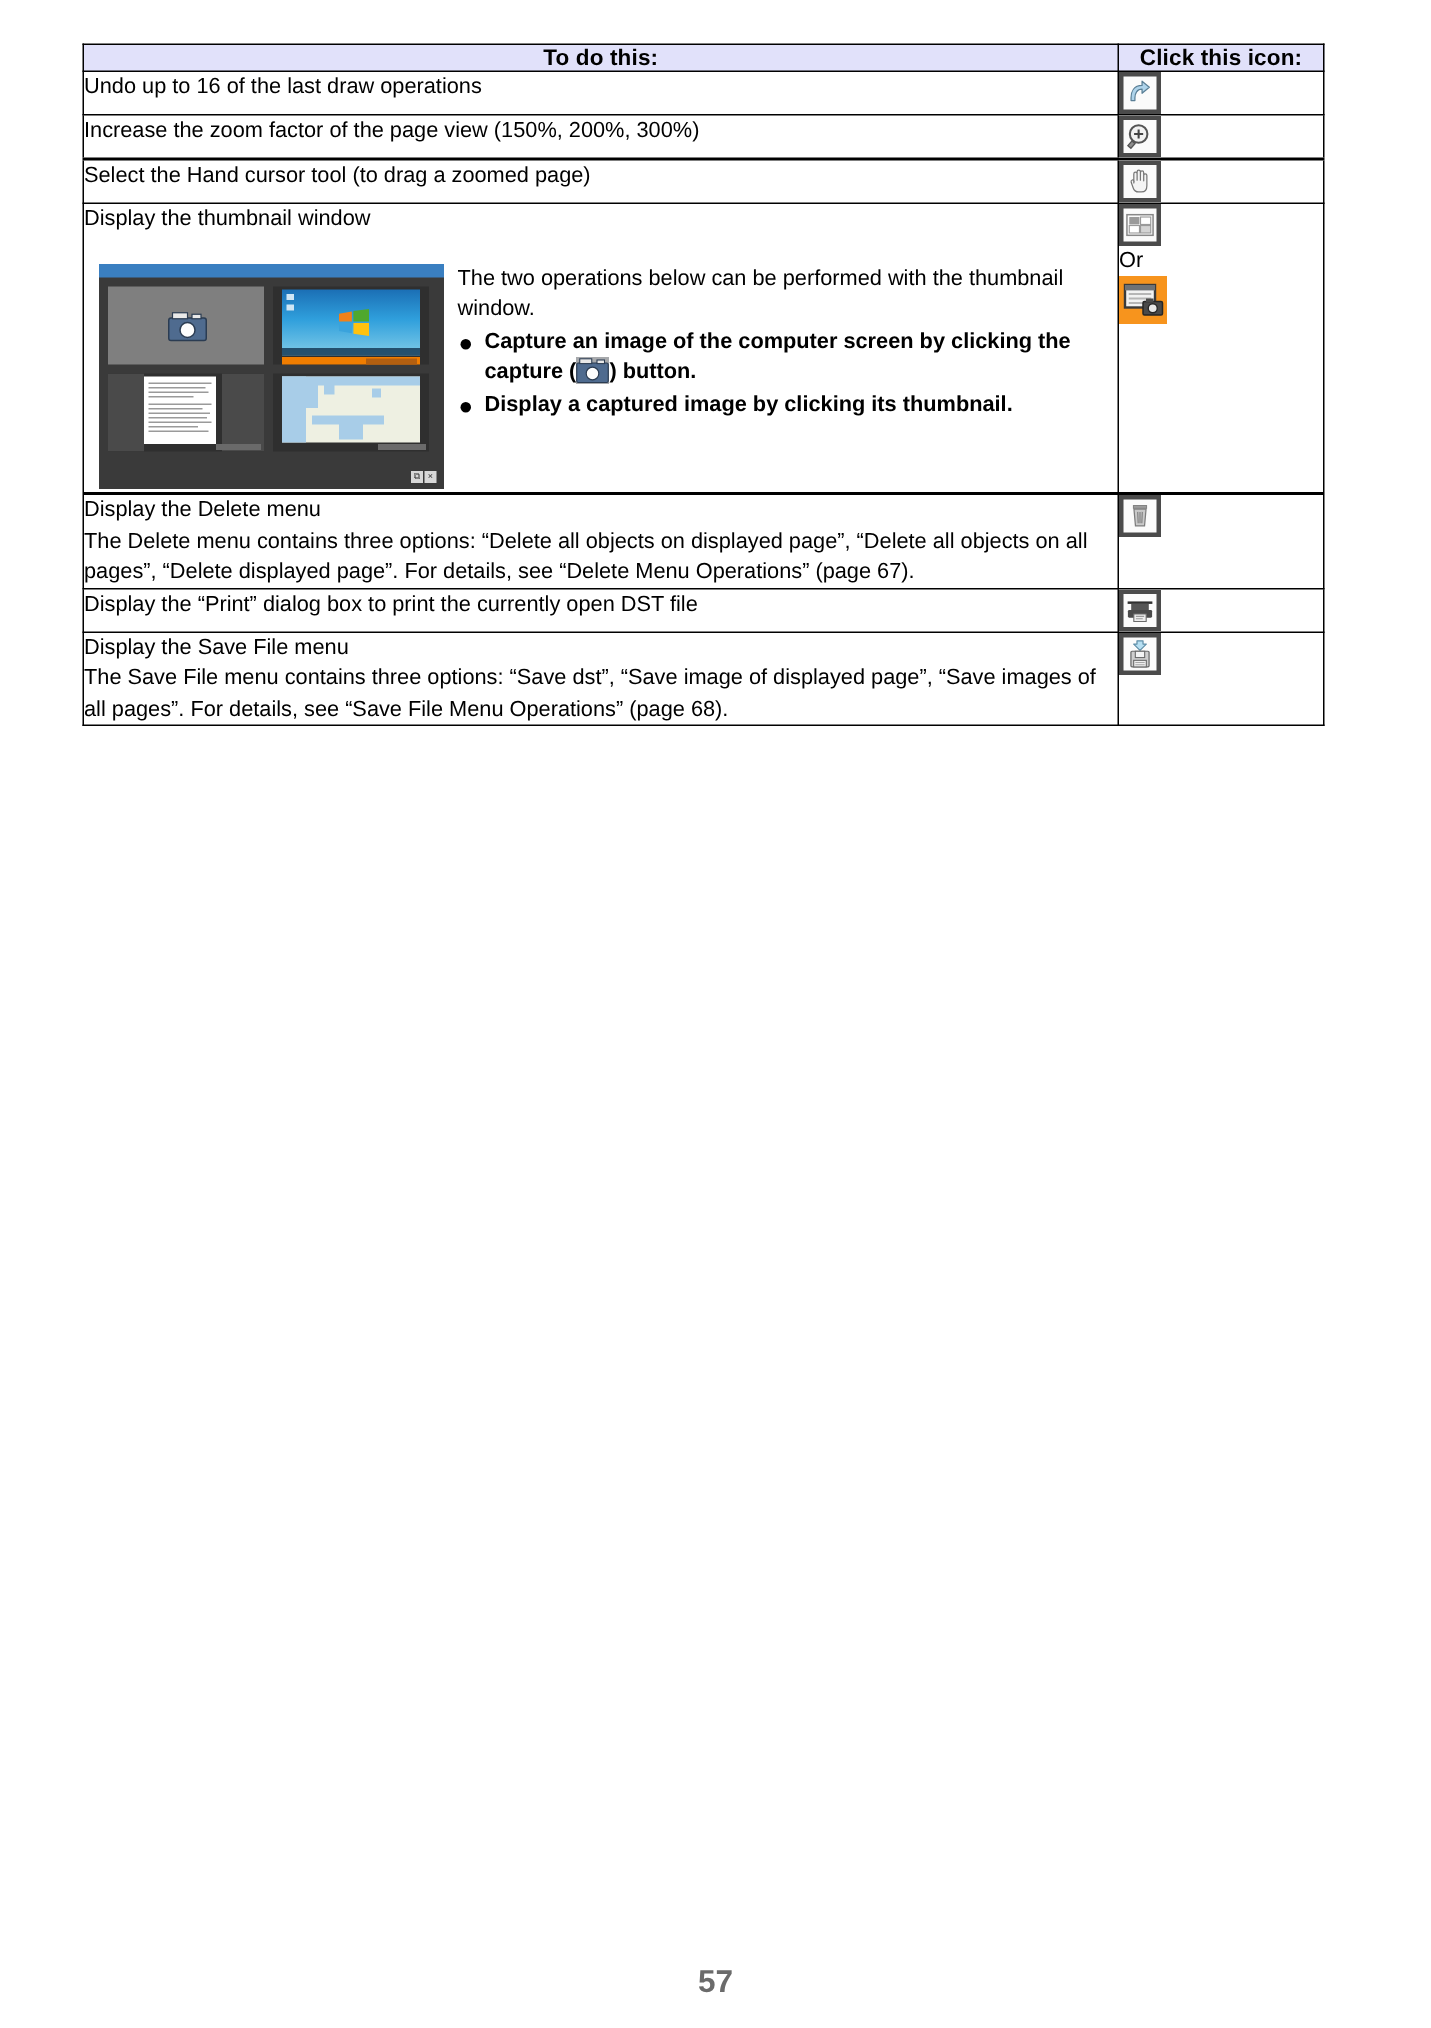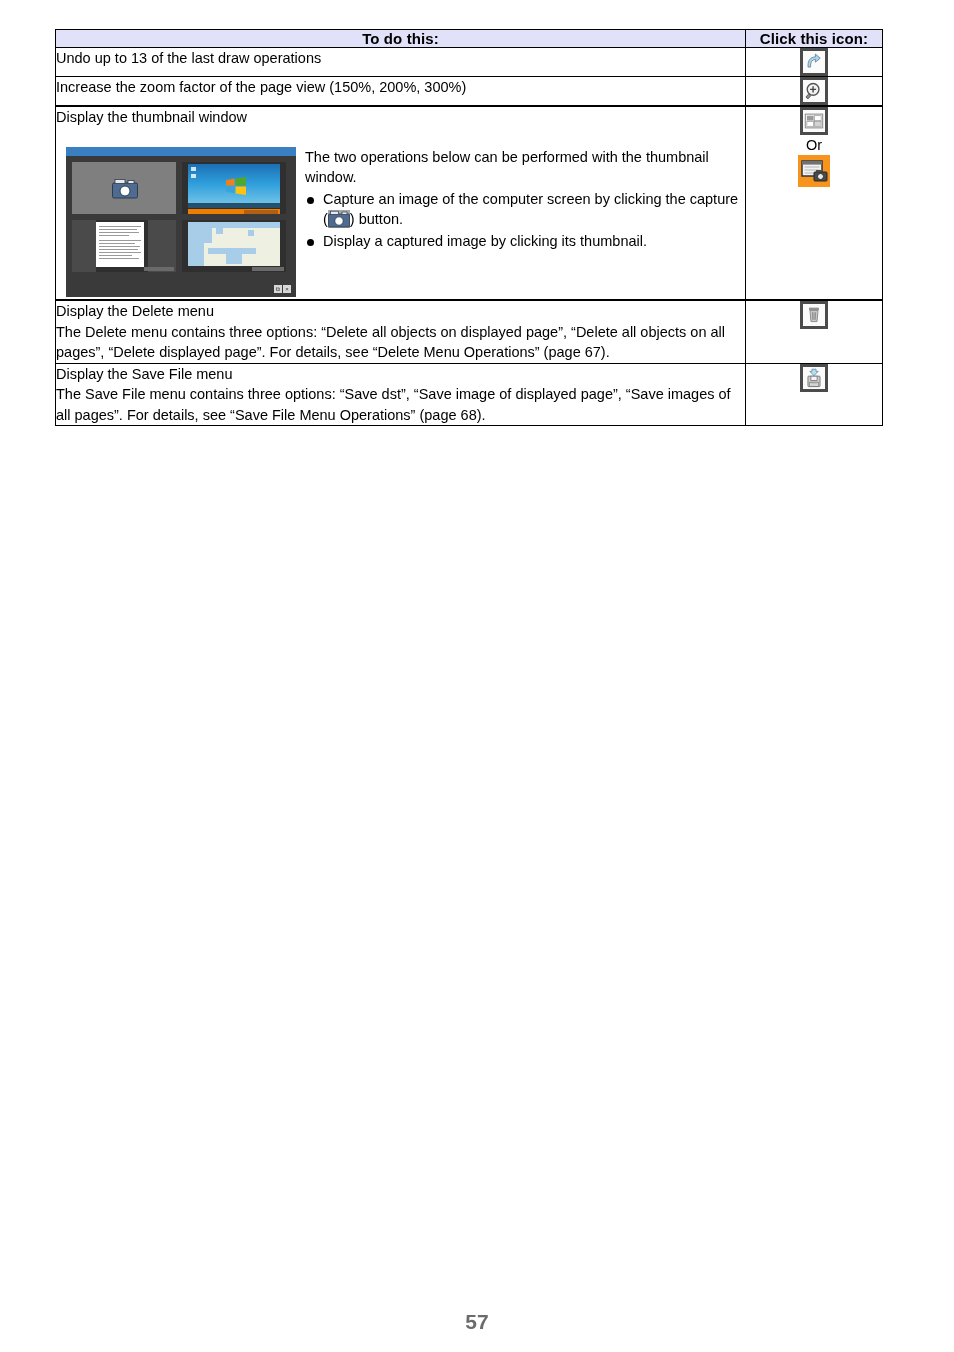--- a/index.html
+++ b/index.html
@@ -45,21 +45,21 @@
     padding: 11px 0 12px 0;
     letter-spacing: 0.1px;
   }
 
   .desc-cell {
     padding: 11px 10px 11px 9px;
     font-size: 14.5px;
     line-height: 20.5px;
   }
   .icon-cell {
-    text-align: center;
+    text-align: left;
     vertical-align: middle;
     padding: 6px 0;
   }
   tr.thick-below > td { border-bottom-width: 2px; }
 
   
   .ibtn {
     display: inline-block;
     width: 28px;
     height: 28px;
@@ -104,20 +104,21 @@
     font-size: 14.5px;
     line-height: 20.5px;
     padding-top: 19px;
   }
   .tw-lead { margin: 0 0 0 0; }
   .tw-bullets { margin: 0; padding: 0; list-style: none; }
   .tw-bullets li {
     position: relative;
     padding-left: 18px;
     margin-top: 1px;
+    font-weight: bold;
   }
   .tw-bullets li::before {
     content: "";
     position: absolute;
     left: 2px; top: 8px;
     width: 7px; height: 7px;
     border-radius: 50%;
     background: #000;
   }
   .cam-inline {
@@ -192,21 +193,21 @@
       </colgroup>
     <thead>
       <tr>
         <th>To do this:</th>
         <th>Click this icon:</th>
       </tr>
     </thead>
     <tbody>
 
       <tr>
-        <td class="desc-cell">Undo up to 13 of the last draw operations</td>
+        <td class="desc-cell">Undo up to 16 of the last draw operations</td>
         <td class="icon-cell">
           <span class="ibtn">
             <svg viewBox="0 0 24 24">
               <path d="M13.5 6.5 C7.5 6.5 5.5 11 5.5 15.5 L5.5 17.5 L8.3 17.5 L8.3 15.5 C8.3 12.2 9.8 9.2 13.5 9.2 L13.5 12.2 L18.8 7.8 L13.5 3.4 Z" fill="#aed3ea" stroke="#5a7f96" stroke-width="0.9" stroke-linejoin="round"></path>
             </svg>
           </span>
         </td>
       </tr>
 
 
@@ -217,20 +218,35 @@
             <svg viewBox="0 0 24 24">
               <circle cx="11" cy="10.2" r="6.4" fill="#f2f2f2" stroke="#555" stroke-width="1.5"></circle>
               <path d="M6.2 15.2 L3.2 18.6 L5.4 20.6 L8.4 17.2 Z" fill="#8d8d8d" stroke="#555" stroke-width="1"></path>
               <path d="M11 6.9 L11 13.5 M7.7 10.2 L14.3 10.2" stroke="#444" stroke-width="1.5"></path>
             </svg>
           </span>
         </td>
       </tr>
 
 
+      <tr>
+        <td class="desc-cell">Select the Hand cursor tool (to drag a zoomed page)</td>
+        <td class="icon-cell">
+          <span class="ibtn">
+            <svg viewBox="0 0 24 24">
+              <path d="M7.5 13 L7.5 6.5 Q7.5 5.2 8.7 5.2 Q9.9 5.2 9.9 6.5 L9.9 11
+                       L9.9 5 Q9.9 3.7 11.1 3.7 Q12.3 3.7 12.3 5 L12.3 11
+                       L12.3 5.6 Q12.3 4.3 13.5 4.3 Q14.7 4.3 14.7 5.6 L14.7 11.5
+                       L14.7 7.6 Q14.7 6.4 15.8 6.4 Q17 6.4 17 7.6 L17 15
+                       Q17 19.6 13 19.6 L11 19.6 Q8 19.6 7 16.5 L5.6 12.6
+                       Q5.2 11.3 6.3 10.9 Q7.2 10.6 7.7 11.7 Z" fill="#f4f4f4" stroke="#777" stroke-width="0.9" stroke-linejoin="round"></path>
+            </svg>
+          </span>
+        </td>
+      </tr>
 
       <tr class="thick-below">
         <td class="desc-cell tw-row" style="height:192px;">
           <div>Display the thumbnail window</div>
 
           <div class="tw-figure">
             <div class="tw-win">
               <div class="tw-title"></div>
               <div class="tw-body">
 
@@ -352,20 +368,34 @@
           <span class="ibtn">
             <svg viewBox="0 0 24 24">
               <rect x="7.2" y="4.4" width="9.6" height="2" fill="#9d9d9d" stroke="#7d7d7d" stroke-width="0.7"></rect>
               <path d="M7.6 7 L16.4 7 L15.3 19.2 L8.7 19.2 Z" fill="#c9c9c9" stroke="#7d7d7d" stroke-width="0.9"></path>
               <path d="M10.3 9 L10.7 17.3 M12 9 L12 17.3 M13.7 9 L13.3 17.3" stroke="#8a8a8a" stroke-width="1"></path>
             </svg>
           </span>
         </td>
       </tr>
 
+      <tr>
+        <td class="desc-cell">Display the “Print” dialog box to print the currently open DST file</td>
+        <td class="icon-cell">
+          <span class="ibtn">
+            <svg viewBox="0 0 24 24">
+              <rect x="3" y="5.4" width="18" height="1.8" fill="#2f2f2f"></rect>
+              <rect x="5.6" y="7.2" width="12.8" height="5" fill="#555"></rect>
+              <rect x="3.2" y="11.6" width="17.6" height="5.6" rx="1" fill="#4a4a4a"></rect>
+              <path d="M7.5 14.5 L16.5 14.5 L16.5 20 L7.5 20 Z" fill="#ededed" stroke="#6a6a6a" stroke-width="0.8"></path>
+              <path d="M9 16.3 H15 M9 18 H14" stroke="#9a9a9a" stroke-width="0.9"></path>
+            </svg>
+          </span>
+        </td>
+      </tr>
 
 
       <tr>
         <td class="desc-cell">
           <div>Display the Save File menu</div>
           <div>The Save File menu contains three options: “Save dst”, “Save image of displayed page”, “Save images of all pages”. For details, see “Save File Menu Operations” (page 68).</div>
         </td>
         <td class="icon-cell">
           <span class="ibtn">
             <svg viewBox="0 0 24 24">

